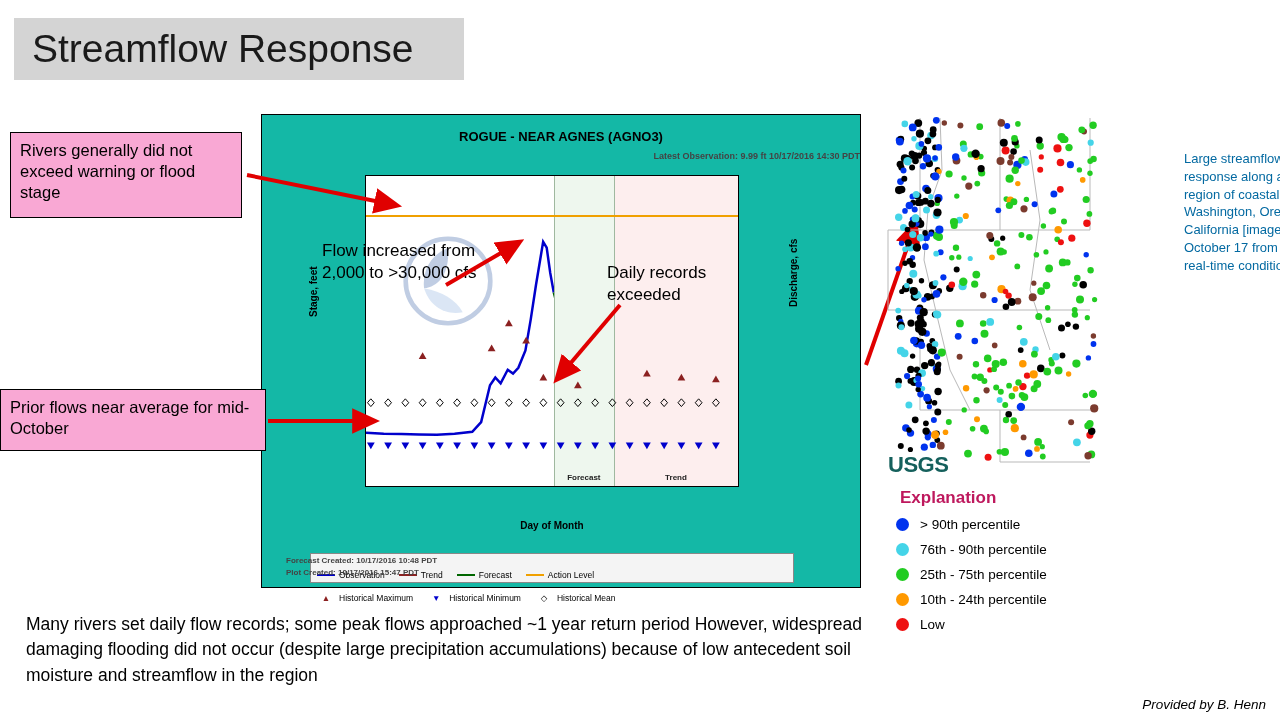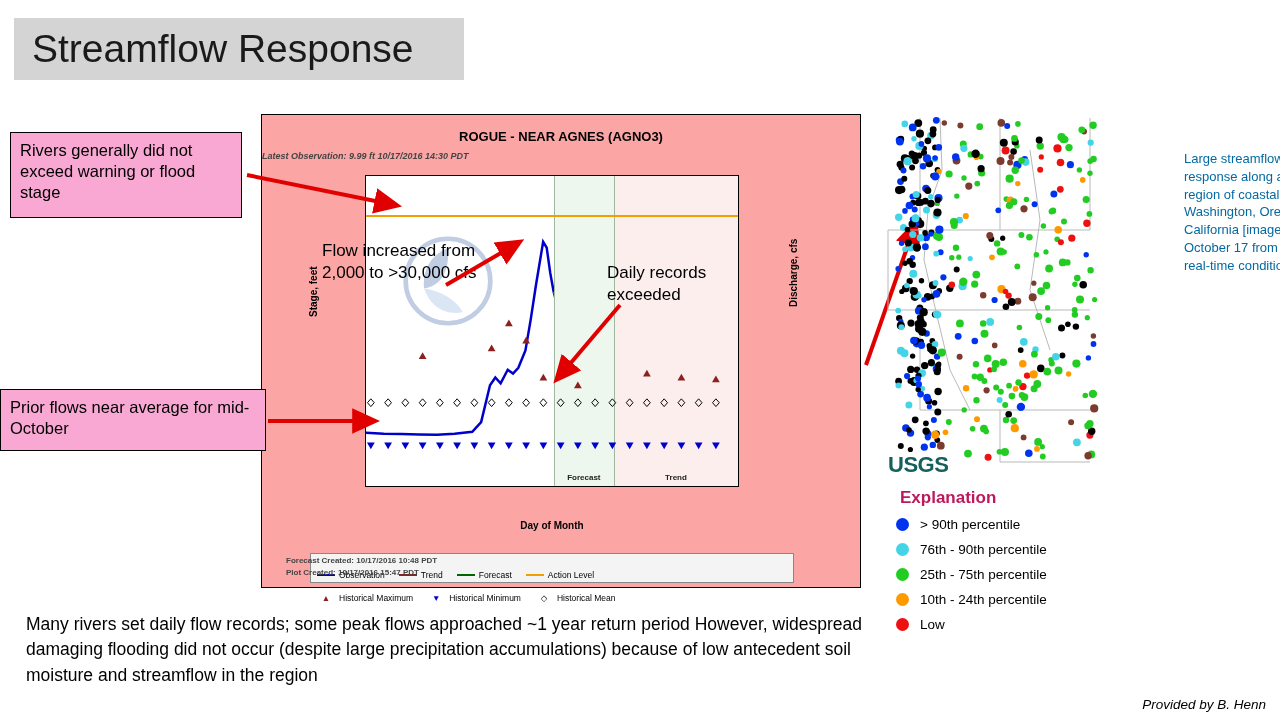--- a/index.html
+++ b/index.html
@@ -16,31 +16,31 @@
     display:flex; align-items:center;
     padding-left:18px;
     box-sizing:border-box;
     font-size:39px; color:#1a1a1a; font-weight:400;
   }
 
   
   #hydrograph {
     position:absolute; left:261px; top:114px;
     width:600px; height:474px;
-    background:#fca5a5;
+    background:#14b8a6;
     border:1px solid #000;
     box-sizing:border-box;
   }
   #hg-title {
     position:absolute; left:0; top:14px; width:100%;
     text-align:center; font-size:13px; font-weight:bold; color:#000;
   }
   #hg-latest {
     position:absolute; left:0; top:36px; width:100%;
-    text-align:left; font-size:9px; color:#444; font-weight:bold;font-style:italic;
+    text-align:right; font-size:9px; color:#444; font-weight:bold;
   }
   #plot {
     position:absolute; left:48px; top:52px; width:484px; height:378px;
   }
   #plot-area {
     position:absolute; left:55px; top:8px; right:55px; bottom:58px;
     border:1px solid #000;
     background:#fff;
     overflow:hidden;
   }

